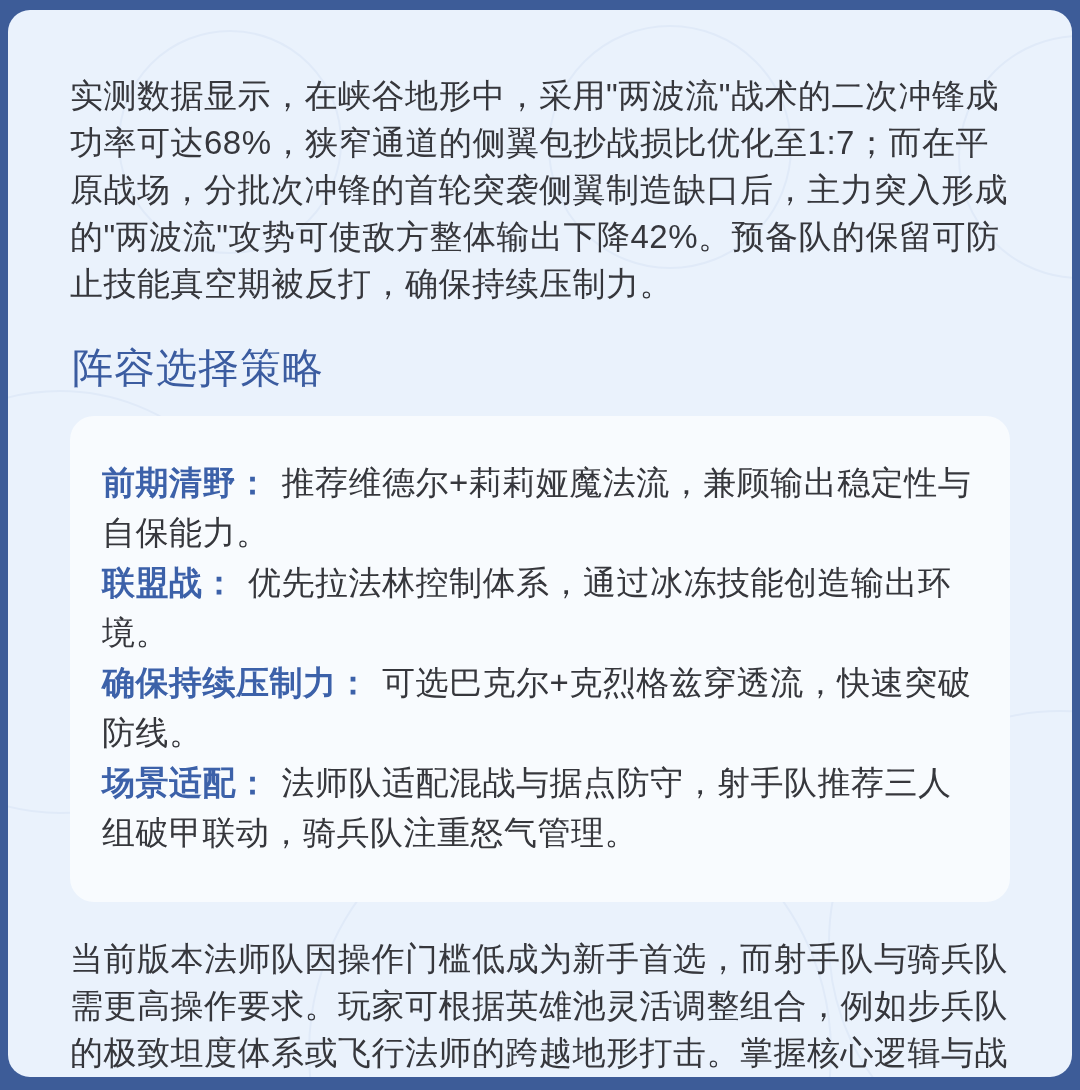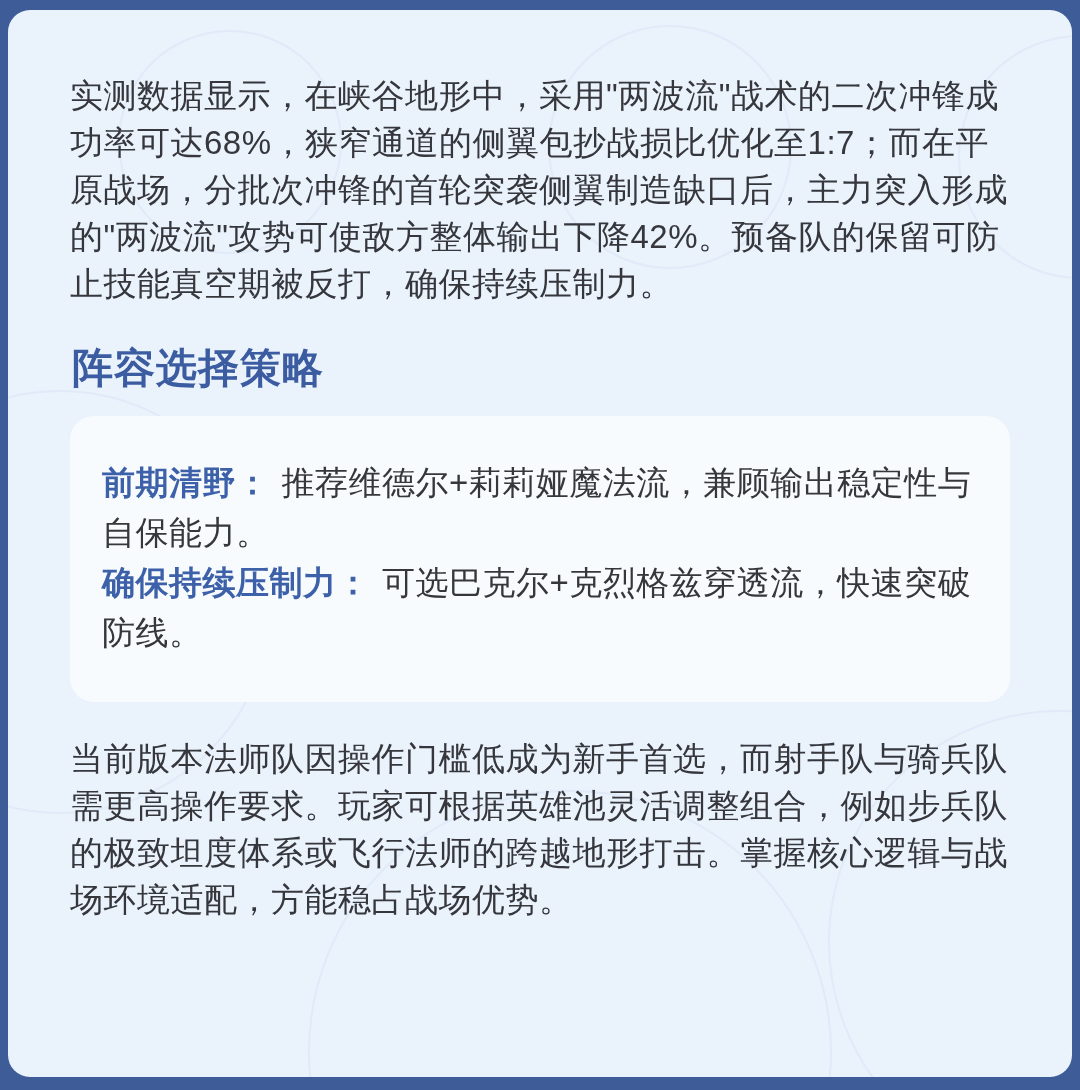--- a/index.html
+++ b/index.html
@@ -53,21 +53,21 @@
     line-height: 47px;
     font-weight: 500;
     color: #36373c;
     letter-spacing: 0.5px;
   }
   .para.intro { margin-top: 6px; }
   .section-heading {
     margin: 37px 0 0 2px;
     font-size: 41px;
     line-height: 48px;
-    font-weight: 700;
+    font-weight: 400;
     color: #3b5ca0;
     letter-spacing: 1px;
   }
   .card {
     margin-top: 24px;
     background: #f8fbfe;
     border-radius: 24px;
     padding: 42px 32px 44px 32px;
     box-sizing: border-box;
   }
@@ -103,21 +103,27 @@
 
       <p class="para intro">实测数据显示，在峡谷地形中，采用"两波流"战术的二次冲锋成功率可达68%，狭窄通道的侧翼包抄战损比优化至1:7；而在平原战场，分批次冲锋的首轮突袭侧翼制造缺口后，主力突入形成的"两波流"攻势可使敌方整体输出下降42%。预备队的保留可防止技能真空期被反打，确保持续压制力。</p>
 
       <h2 class="section-heading">阵容选择策略</h2>
 
       <div class="card">
         <p class="card-item">
           <span class="item-label">前期清野：</span><span>推荐维德尔+莉莉娅魔法流，兼顾输出稳定性与自保能力。</span>
         </p>
         <p class="card-item">
+          <span class="item-label">联盟战：</span><span>优先拉法林控制体系，通过冰冻技能创造输出环境。</span>
+        </p>
+        <p class="card-item">
           <span class="item-label">确保持续压制力：</span><span>可选巴克尔+克烈格兹穿透流，快速突破防线。</span>
+        </p>
+        <p class="card-item">
+          <span class="item-label">场景适配：</span><span>法师队适配混战与据点防守，射手队推荐三人组破甲联动，骑兵队注重怒气管理。</span>
         </p>
       </div>
 
       <p class="para closing">当前版本法师队因操作门槛低成为新手首选，而射手队与骑兵队需更高操作要求。玩家可根据英雄池灵活调整组合，例如步兵队的极致坦度体系或飞行法师的跨越地形打击。掌握核心逻辑与战场环境适配，方能稳占战场优势。</p>
 
     </div>
   </div>
 </div>
 
 </body></html>

